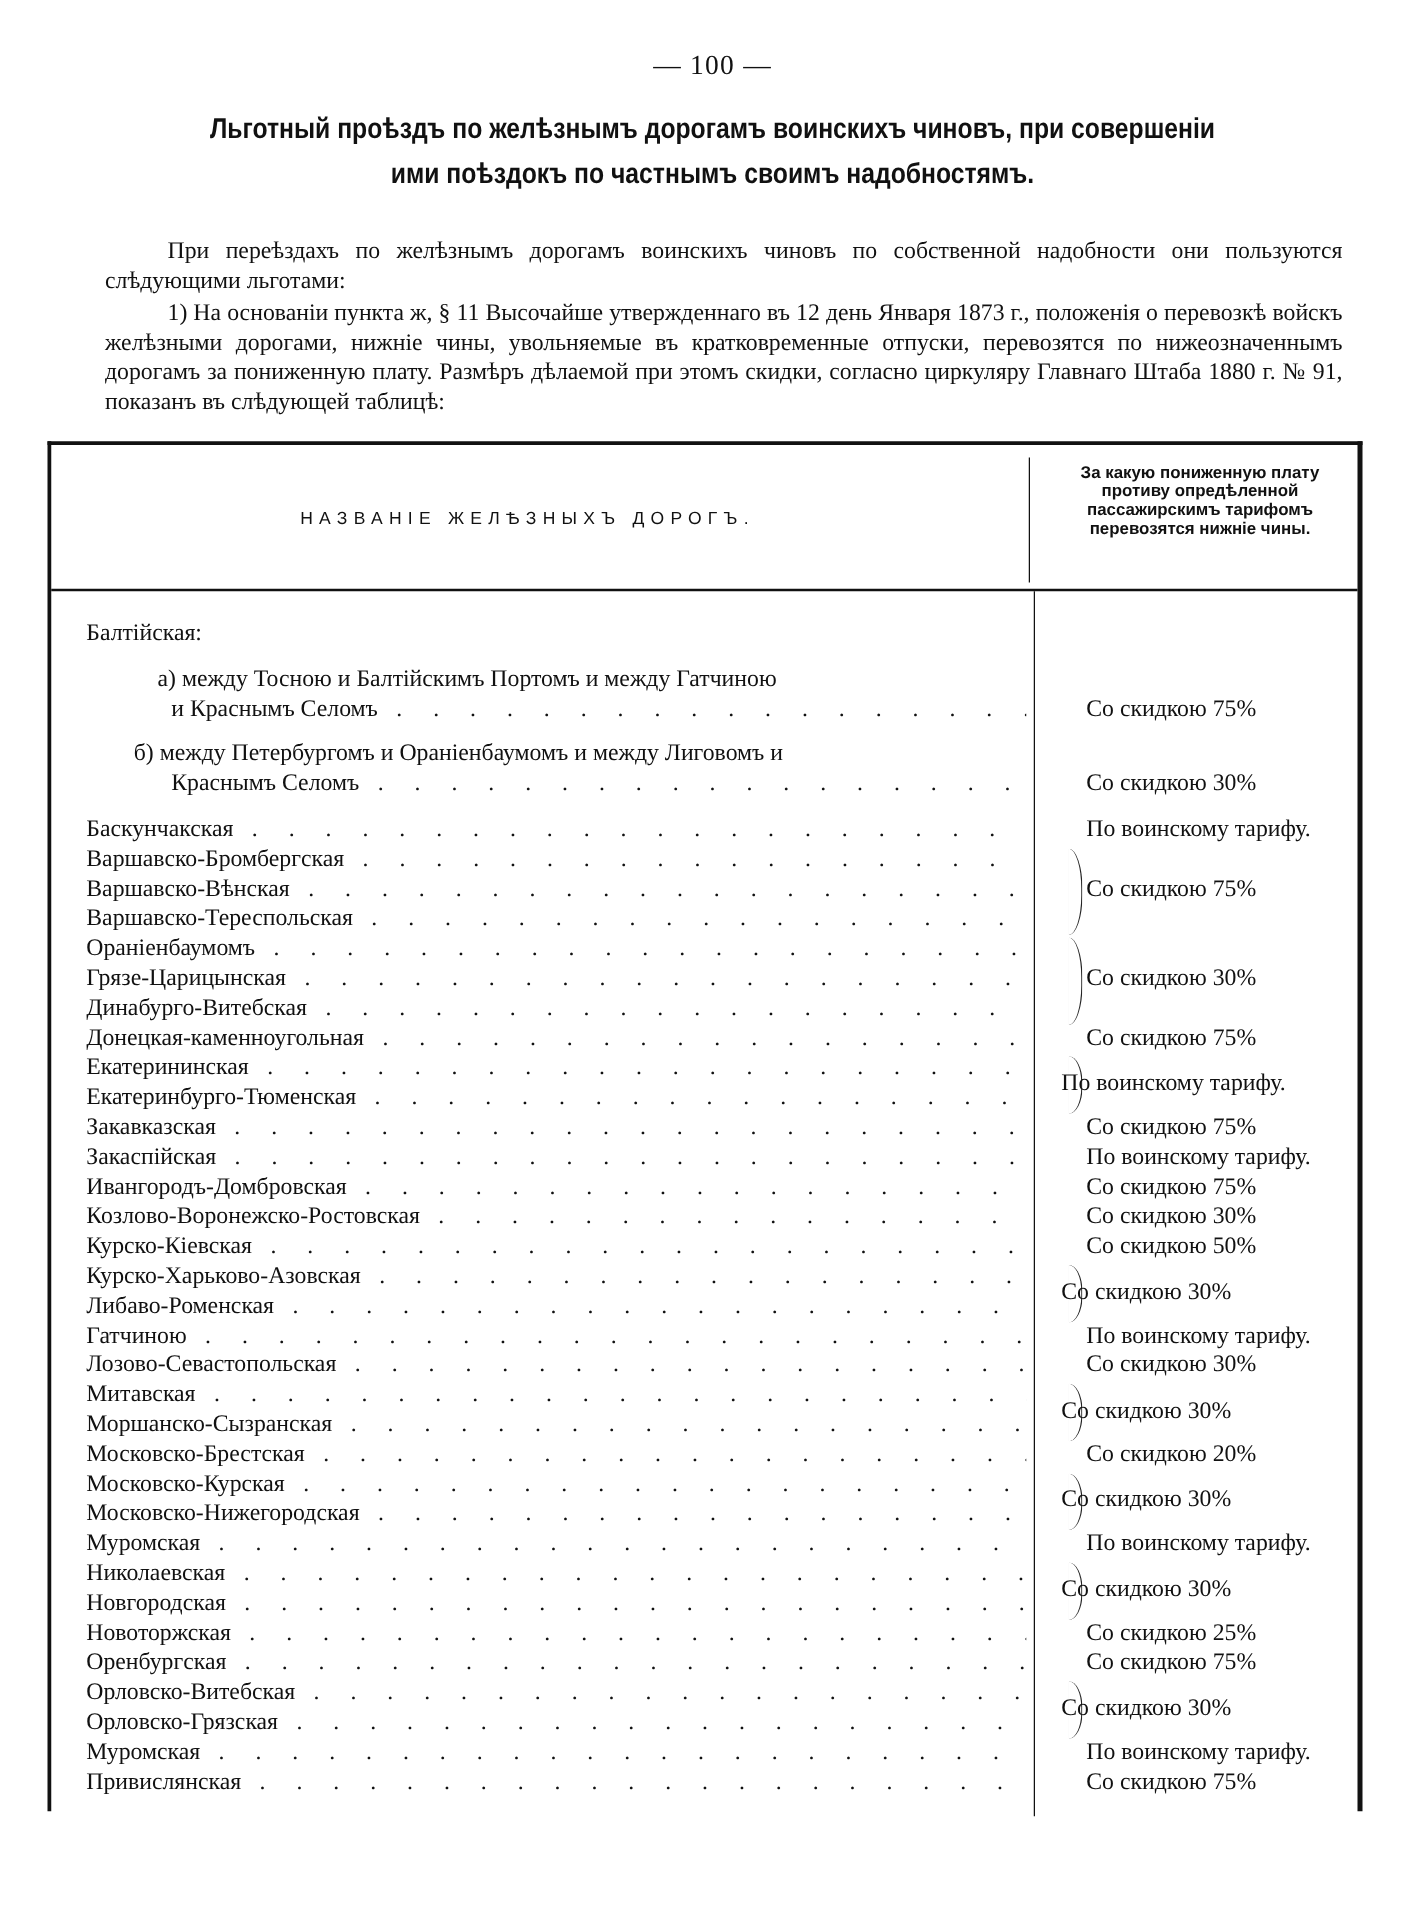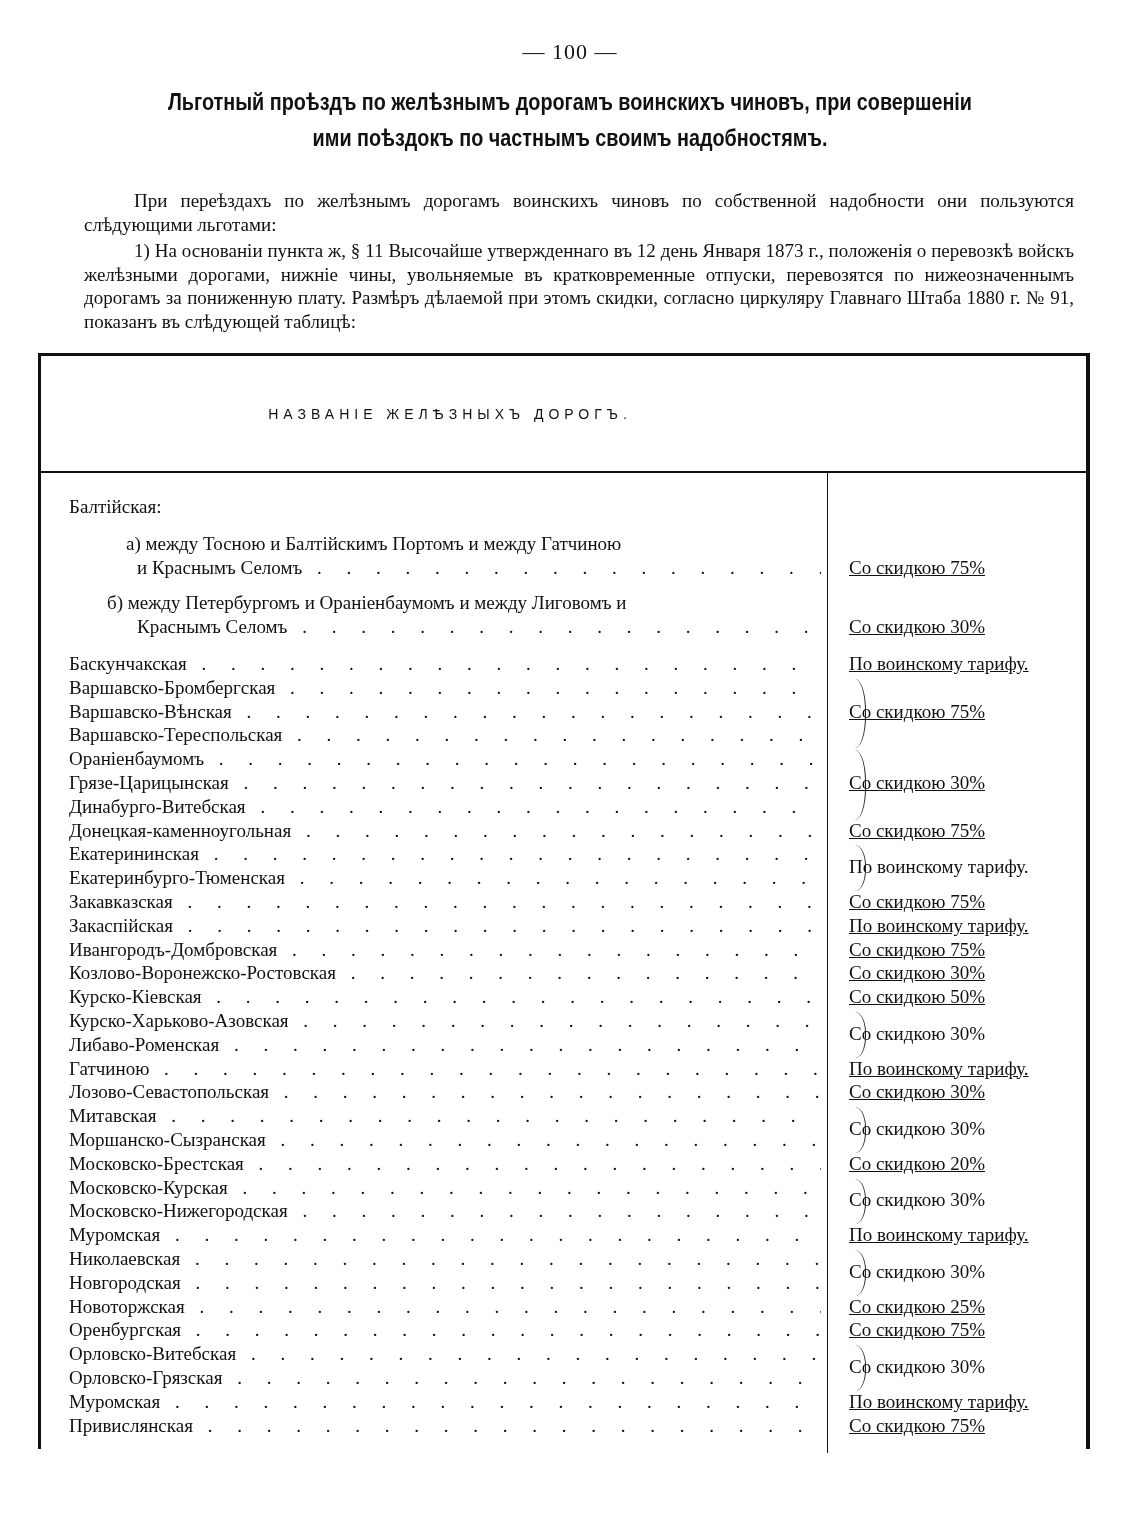--- a/index.html
+++ b/index.html
@@ -30,21 +30,21 @@
     box-sizing: border-box;
   }
   .th-row {
     position: absolute; left: 0; top: 0; width: 100%; height: 115px;
     border-bottom: 2px solid #111;
   }
   .th-name {
     position: absolute; left: 0; top: 0; width: 782px; height: 115px;
     display: flex; align-items: center; justify-content: center;
     font-family: "Liberation Sans", "DejaVu Sans", sans-serif; font-size: 14px;
-    letter-spacing: 5px; font-weight: normal; padding-left: 28px;
+    letter-spacing: 5px; font-weight: normal;
   }
   .th-name span { transform: translateX(-10px); }
   .th-tariff {
     position: absolute; left: 782px; top: 10px; width: 263px; height: 100px;
     border-left: 1.5px solid #111;
     font-family: "Liberation Sans", "DejaVu Sans", sans-serif; font-weight: bold;
     font-size: 13.5px; line-height: 15px; text-align: center; padding: 4px 8px 0 18px;
     box-sizing: border-box;
   }
   .col-divider {
@@ -58,21 +58,21 @@
   .row {
     position: absolute; left: 0; width: 1020px; height: 24px;
   }
   .row .name {
     position: absolute; left: 0; top: 0; width: 752px; white-space: nowrap; overflow: hidden;
   }
   .row .name .leader {
     letter-spacing: 10px;
   }
   .row .value {
-    position: absolute; left: 780px; top: 0; white-space: nowrap; text-decoration: underline;
+    position: absolute; left: 800px; top: 0; white-space: nowrap;
   }
   .brace {
     position: absolute; left: 786px; width: 10px;
     border-right: 1.5px solid #222; border-radius: 0 12px 12px 0 / 0 50% 50% 0;
   }
   .block-name { position: absolute; white-space: nowrap; }
 </style>
 </head>
 <body>
 
@@ -88,20 +88,21 @@
 </div>
 <div class="intro intro2">
   <p>1) На основаніи пункта ж, § 11 Высочайше утвержденнаго въ 12 день Января 1873 г., положенія о перевозкѣ войскъ желѣзными дорогами, нижніе чины, увольняемые въ кратковременные отпуски, перевозятся по нижеозначеннымъ дорогамъ за пониженную плату. Размѣръ дѣлаемой при этомъ скидки, согласно циркуляру Главнаго Штаба 1880 г. № 91, показанъ въ слѣдующей таблицѣ:</p>
 </div>
 
 <div class="table">
   <div class="th-row">
     <div class="th-name">
         <span>НАЗВАНІЕ ЖЕЛѢЗНЫХЪ ДОРОГЪ.</span>
       </div>
+    <div class="th-tariff">За какую пониженную плату противу опредѣленной пассажирскимъ тарифомъ перевозятся нижніе чины.</div>
   </div>
   <div class="col-divider"></div>
 
   <div class="rows" id="rows">
 
     <div class="block-name" style="top:140px;left:0;">Балтійская:</div>
     <div class="block-name" style="top:177px;left:38px;margin-left:19px;">а) между Тосною и Балтійскимъ Портомъ и между Гатчиною</div>
     <div class="row" style="top:201px;">
       <div class="name" style="left:68px;width:684px;"><span>и Краснымъ Селомъ</span><span class="leader"> . . . . . . . . . . . . . . . . . . . . . . . . . . . . . . . . . . . . . . . .</span></div>
       <div class="value">Со скидкою 75%</div>

